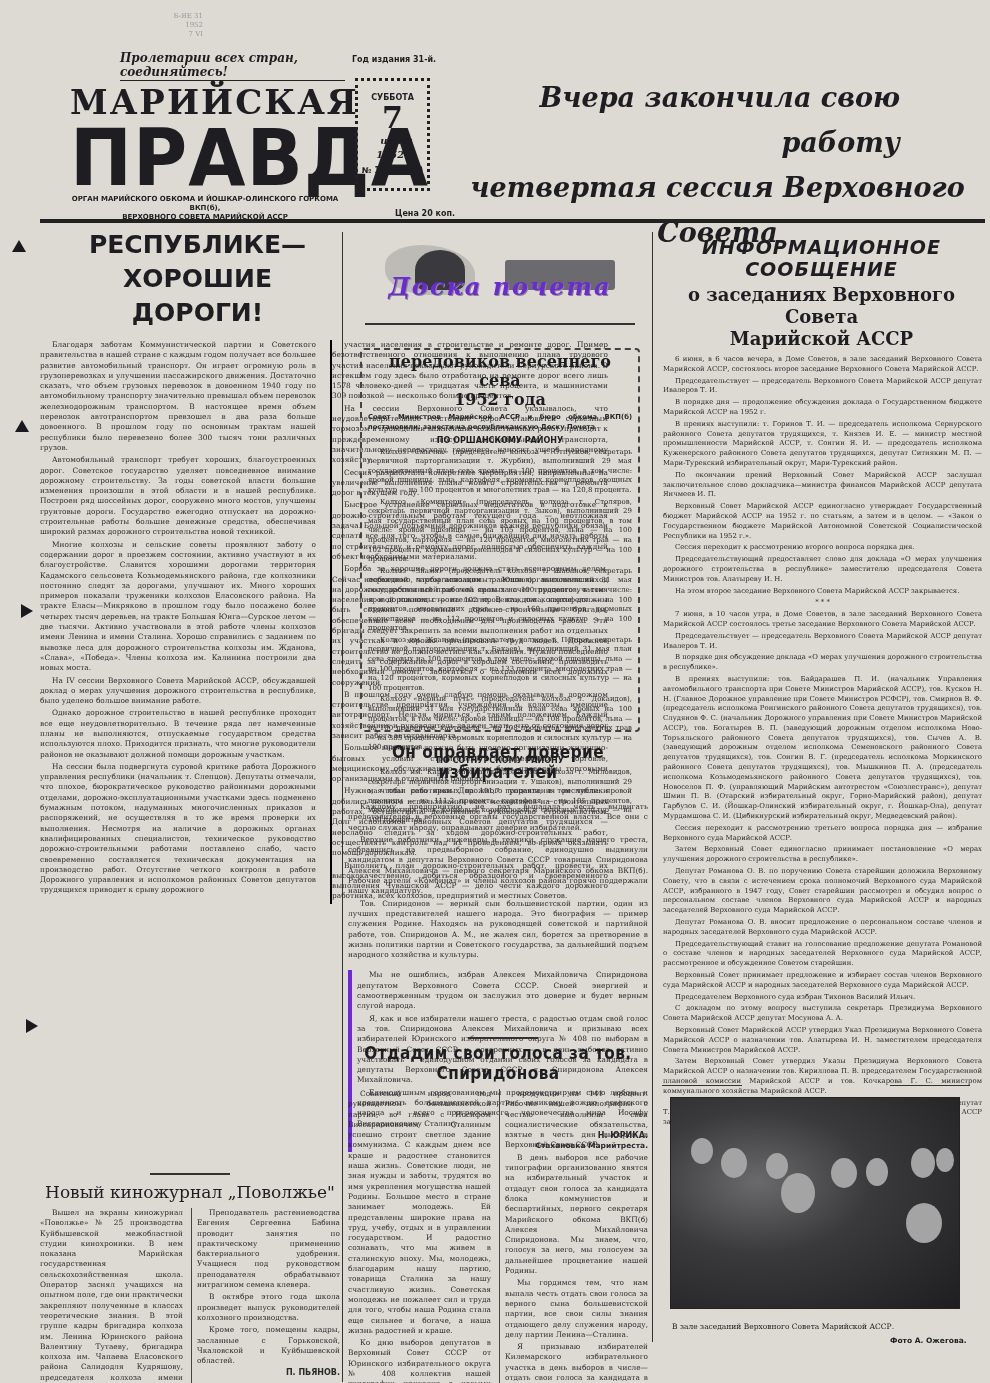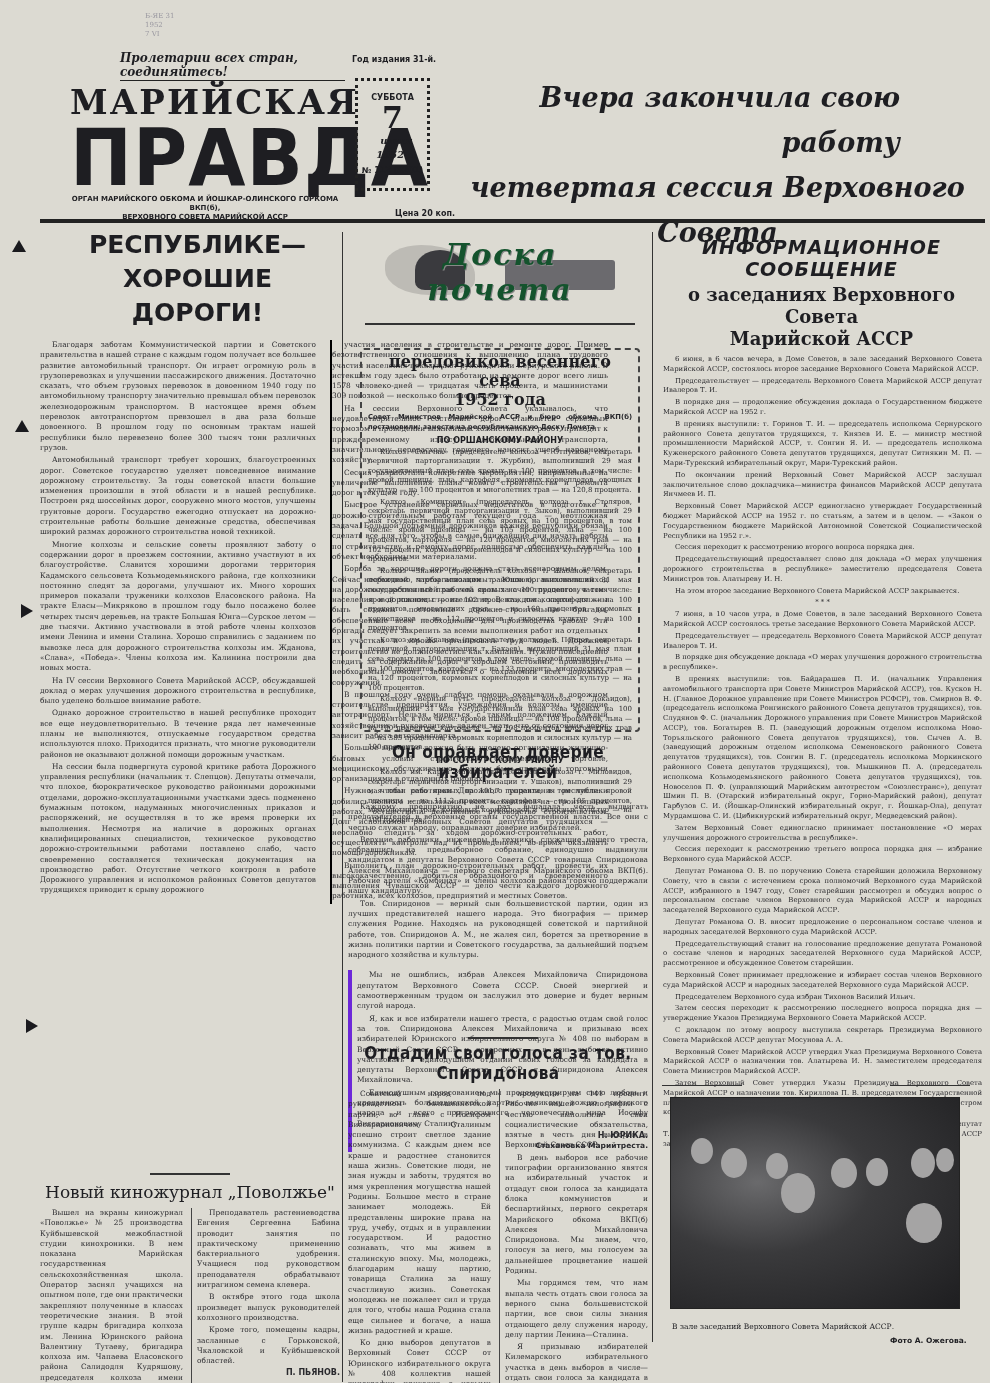--- a/index.html
+++ b/index.html
@@ -4,21 +4,21 @@
 <style>
   * { box-sizing: border-box; margin: 0; padding: 0; }
   html, body { width: 990px; height: 1383px; overflow: hidden; }
   body {
     background: #dcdad2;
     font-family: "DejaVu Serif", serif;
     color: #1e1e22;
     position: relative;
   }
   .page { position: absolute; left: 0; top: 0; width: 990px; height: 1383px; }
-  .stamp { position: absolute; left: 145px; top: 12px; font-size: 7px; color: #9a98a0; line-height: 9px; text-align: left; width: 50px; }
+  .stamp { position: absolute; left: 153px; top: 12px; font-size: 7px; color: #9a98a0; line-height: 9px; text-align: right; width: 50px; }
   .motto { position: absolute; left: 120px; top: 51px; width: 225px; font-family: "DejaVu Serif", serif; font-style: italic; font-weight: bold; font-size: 12px; border-bottom: 1px solid #222; padding-bottom: 1px; }
   .edition { position: absolute; left: 352px; top: 55px; font-family: "DejaVu Sans", sans-serif; font-size: 8px; font-weight: bold; }
   .masthead-1 { position: absolute; left: 70px; top: 82px; width: 265px; font-family: "DejaVu Serif", serif; font-weight: bold; font-size: 34px; letter-spacing: 2px; text-align: center; }
   .masthead-2 { position: absolute; left: 70px; top: 118px; width: 265px; font-family: "DejaVu Sans", sans-serif; font-weight: bold; font-size: 74px; letter-spacing: 1px; text-align: center; line-height: 80px; transform: scaleY(1.05); }
   .organ { position: absolute; left: 60px; top: 195px; width: 290px; font-family: "DejaVu Sans", sans-serif; font-weight: bold; font-size: 7px; text-align: center; line-height: 9px; }
   .date-box { position: absolute; left: 355px; top: 78px; width: 75px; height: 113px; border: 3px dotted #222; text-align: center; font-family: "DejaVu Sans", sans-serif; padding-top: 12px; }
   .date-box .dow { font-size: 8px; font-weight: bold; }
   .date-box .day { font-family: "DejaVu Serif", serif; font-size: 30px; font-weight: bold; line-height: 32px; }
   .date-box .month, .date-box .year { font-family: "DejaVu Serif", serif; font-style: italic; font-weight: bold; font-size: 10px; line-height: 14px; padding-left: 8px; }
   .date-box .issue { font-size: 8px; font-weight: bold; margin-top: 4px; }
@@ -40,21 +40,21 @@
   .h-cinema { font-family: "DejaVu Serif", serif; font-size: 17px; text-align: center; }
   .sub-head { font-family: "DejaVu Sans", sans-serif; font-weight: bold; font-size: 8px; text-align: center; margin: 3px 0; }
   .body-text { font-family: "DejaVu Serif", serif; font-size: 7.4px; line-height: 10.3px; text-align: justify; color: #2a2a2e; }
   .body-text p { text-indent: 12px; margin-bottom: 2px; }
   .cols2 { display: flex; gap: 8px; }
   .cols2 > div { flex: 1; }
   .sign { font-family: "DejaVu Sans", sans-serif; font-size: 8px; font-weight: bold; text-align: right; }
   .sign-sub { font-family: "DejaVu Sans", sans-serif; font-size: 7.5px; font-weight: bold; text-align: right; }
 
   .honor-board { position: absolute; left: 365px; top: 240px; width: 270px; height: 85px; border-bottom: 2px solid #333; }
-  .honor-title { position: absolute; left: 0; bottom: 16px; width: 100%; font-family: "DejaVu Serif", serif; font-style: italic; font-weight: bold; font-size: 30px; text-align: center; letter-spacing: 2px; color: #14532d; text-shadow: 1px 1px 0 #888; }
+  .honor-title { position: absolute; left: 0; bottom: 22px; width: 100%; font-family: "DejaVu Serif", serif; font-style: italic; font-weight: bold; font-size: 24px; text-align: center; letter-spacing: 2px; color: #6d28d9; text-shadow: 1px 1px 0 #888; }
   .honor-flag { position: absolute; left: 20px; top: 5px; width: 90px; height: 50px; background: #bdbbb5; border-radius: 40% 60% 30% 50%; }
   .honor-portraits { position: absolute; left: 50px; top: 10px; width: 50px; height: 40px; background: #3a3a3e; border-radius: 50% 50% 20% 20%; }
   .honor-tractor { position: absolute; left: 140px; top: 20px; width: 110px; height: 30px; background: #6b6a6e; border-radius: 3px; }
 
   .wavy-box { position: absolute; left: 360px; top: 348px; width: 280px; height: 384px; border: 2px dashed #444; border-radius: 4px; }
 
   .photo { position: absolute; left: 670px; top: 1097px; width: 290px; height: 212px; background: radial-gradient(ellipse at 30% 40%, #6a6a6c 0%, #3a3a3c 40%, #1e1e20 100%); border: 1px solid #222; }
   .photo .face { position: absolute; border-radius: 50%; background: #a5a4a4; }
   .photo-caption { position: absolute; left: 672px; top: 1322px; font-family: "DejaVu Serif", serif; font-size: 7.5px; }
   .photo-credit { position: absolute; left: 890px; top: 1336px; font-family: "DejaVu Sans", sans-serif; font-size: 7.5px; font-weight: bold; }
@@ -223,28 +223,27 @@
       <p>По окончании прений Верховный Совет Марийской АССР заслушал заключительное слово докладчика—министра финансов Марийской АССР депутата Янчмеев И. П.</p>
       <p>Верховный Совет Марийской АССР единогласно утверждает Государственный бюджет Марийской АССР на 1952 г. по статьям, а затем и в целом. — «Закон о Государственном бюджете Марийской Автономной Советской Социалистической Республики на 1952 г.».</p>
       <p>Сессия переходит к рассмотрению второго вопроса порядка дня.</p>
       <p>Председательствующий предоставляет слово для доклада «О мерах улучшения дорожного строительства в республике» заместителю председателя Совета Министров тов. Алатыреву И. Н.</p>
       <p>На этом второе заседание Верховного Совета Марийской АССР закрывается.</p>
       <div style="text-align:center; margin:2px 0;">* * *</div>
       <p>7 июня, в 10 часов утра, в Доме Советов, в зале заседаний Верховного Совета Марийской АССР состоялось третье заседание Верховного Совета Марийской АССР.</p>
       <p>Председательствует — председатель Верховного Совета Марийской АССР депутат Ивалеров Т. И.</p>
       <p>В порядке дня обсуждение доклада «О мерах улучшения дорожного строительства в республике».</p>
       <p>В прениях выступили: тов. Байдарашев П. И. (начальник Управления автомобильного транспорта при Совете Министров Марийской АССР), тов. Кусков Н. Н. (Главное Дорожное управление при Совете Министров РСФСР), тов. Смирнов В. Ф. (председатель исполкома Ронгинского районного Совета депутатов трудящихся), тов. Слудянов Ф. С. (начальник Дорожного управления при Совете Министров Марийской АССР), тов. Богатырев В. П. (заведующий дорожным отделом исполкома Ново-Торъяльского районного Совета депутатов трудящихся), тов. Сычев А. В. (заведующий дорожным отделом исполкома Семеновского районного Совета депутатов трудящихся), тов. Сонгин В. Г. (председатель исполкома Моркинского районного Совета депутатов трудящихся), тов. Мышкинов П. А. (председатель исполкома Козьмодемьянского районного Совета депутатов трудящихся), тов. Новоселов П. Ф. (управляющий Марийским автотрестом «Союзлестранс»), депутат Шмин П. В. (Отарский избирательный округ, Горно-Марийский район), депутат Гарбузов С. И. (Йошкар-Олинский избирательный округ, г. Йошкар-Ола), депутат Мурдамшова С. И. (Цибикнурский избирательный округ, Медведевский район).</p>
+      <p>Сессия переходит к рассмотрению третьего вопроса порядка дня — избрание Верховного суда Марийской АССР.</p>
       <p>Затем Верховный Совет единогласно принимает постановление «О мерах улучшения дорожного строительства в республике».</p>
-      <p>Сессия переходит к рассмотрению третьего вопроса порядка дня — избрание Верховного суда Марийской АССР.</p>
       <p>Депутат Романова О. В. по поручению Совета старейшин доложила Верховному Совету, что в связи с истечением срока полномочий Верховного суда Марийской АССР, избранного в 1947 году, Совет старейшин рассмотрел и обсудил вопрос о персональном составе членов Верховного суда Марийской АССР и народных заседателей Верховного суда Марийской АССР.</p>
       <p>Депутат Романова О. В. вносит предложение о персональном составе членов и народных заседателей Верховного суда Марийской АССР.</p>
       <p>Председательствующий ставит на голосование предложение депутата Романовой о составе членов и народных заседателей Верховного суда Марийской АССР, рассмотренное и обсужденное Советом старейшин.</p>
       <p>Верховный Совет принимает предложение и избирает состав членов Верховного суда Марийской АССР и народных заседателей Верховного суда Марийской АССР.</p>
       <p>Председателем Верховного суда избран Тихонов Василий Ильич.</p>
-      <p>Затем сессия переходит к рассмотрению последнего вопроса порядка дня — утверждение Указов Президиума Верховного Совета Марийской АССР.</p>
       <p>С докладом по этому вопросу выступила секретарь Президиума Верховного Совета Марийской АССР депутат Мосунова А. А.</p>
       <p>Верховный Совет Марийской АССР утвердил Указ Президиума Верховного Совета Марийской АССР о назначении тов. Алатырева И. Н. заместителем председателя Совета Министров Марийской АССР.</p>
       <p>Затем Верховный Совет утвердил Указы Президиума Верховного Совета Марийской АССР о назначении тов. Кириллова П. В. председателем Государственной плановой комиссии Марийской АССР и тов. Кочкарова Г. С. министром коммунального хозяйства Марийской АССР.</p>
       <p>Порядок дня сессии Верховного Совета исчерпан. Председательствующий депутат Т. И. Ивалеров объявляет четвертую сессию Верховного Совета Марийской АССР закрытой.</p>
     </div>
   </div>
 
   <div class="short-rule" style="left:662px; top:1085px; width:80px;"></div>
   <div class="short-rule" style="left:890px; top:1085px; width:80px;"></div>
 

